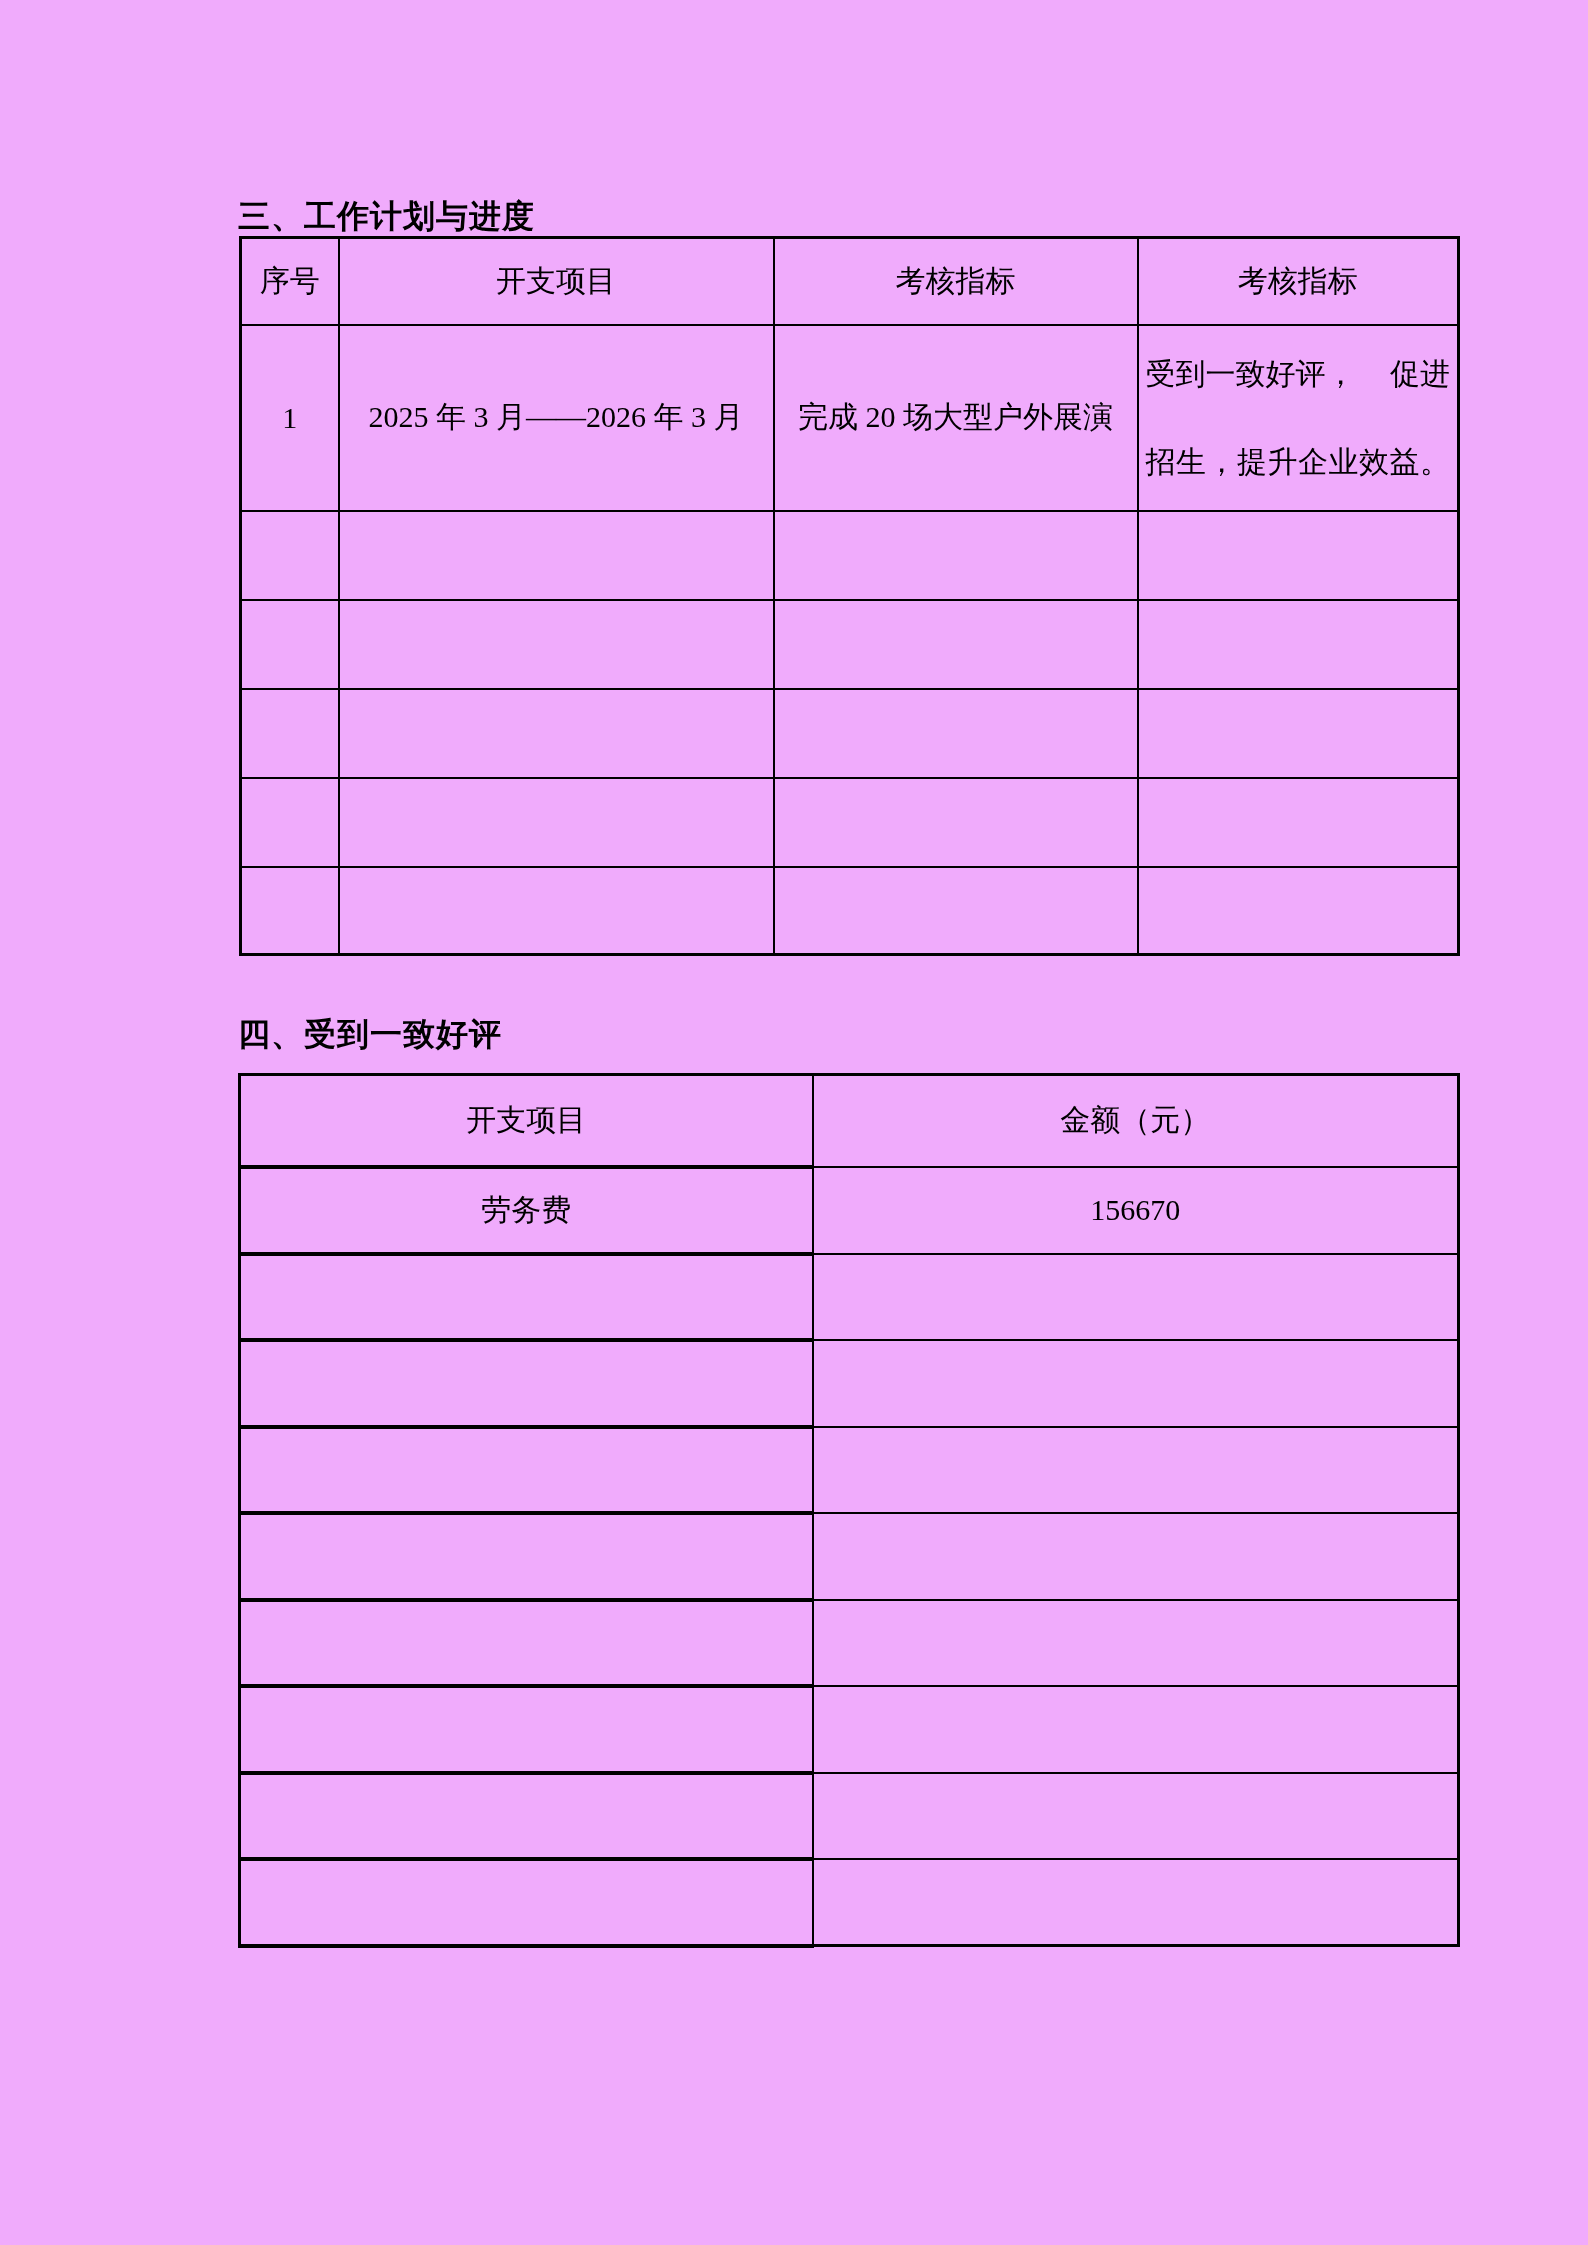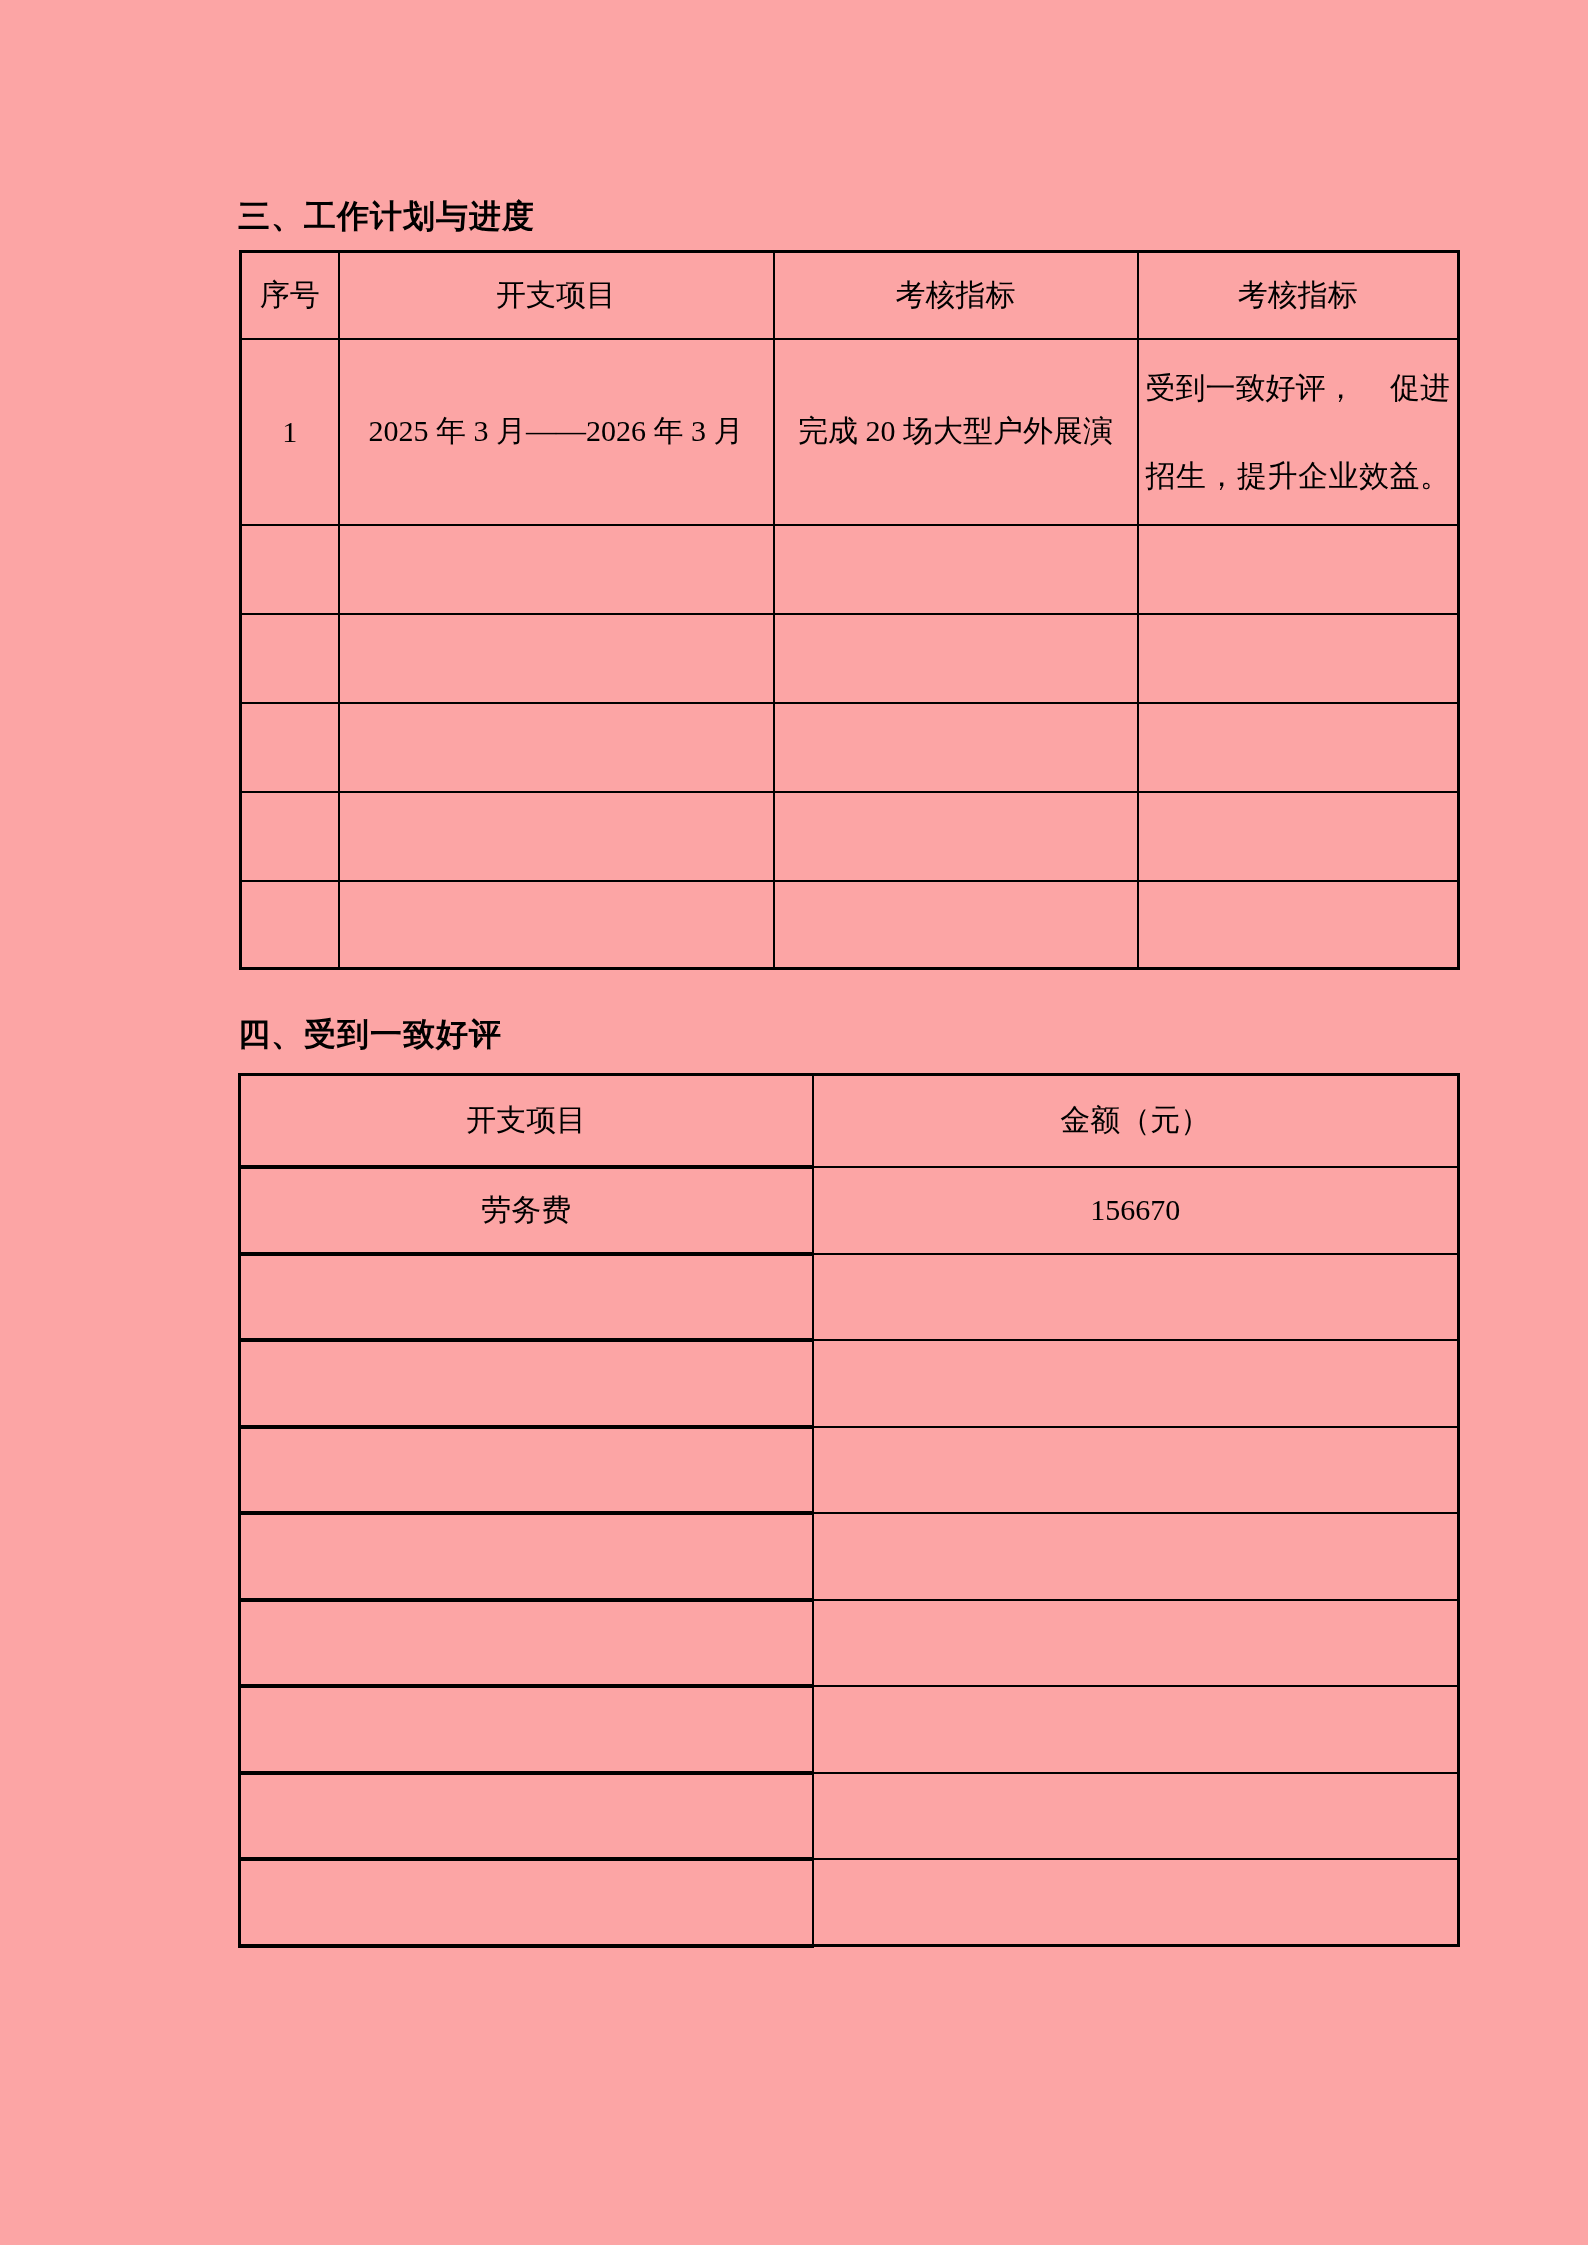--- a/index.html
+++ b/index.html
@@ -1,19 +1,19 @@
 <!DOCTYPE html>
 <html><head>
 <meta charset="utf-8">
 <style>
   html,body{margin:0;padding:0;background:#888;}
   .page{
     position:relative;
     width:1588px;height:2245px;
-    background:#fca5a5;
+    background:#f0abfc;
     font-family:"Liberation Serif","DejaVu Serif",serif;
     color:#000;
     overflow:hidden;
   }
   .sec-title{
     position:absolute;
     left:238px;
     margin:0;
     font-family:"Liberation Sans","DejaVu Sans",sans-serif;
     font-weight:700;
@@ -24,21 +24,21 @@
   }
   #title-work-plan{top:194px;}
   #title-budget{top:1012px;}
 
   table.doc-tbl{
     position:absolute;
     border-collapse:collapse;
     table-layout:fixed;
     border:3px solid #000;
   }
-  #work-plan-table{left:239px;top:250px;width:1218px;}
+  #work-plan-table{left:239px;top:236px;width:1218px;}
   #budget-table{left:238px;top:1073px;width:1219px;}
 
   .doc-tbl th,.doc-tbl td{
     border:2px solid #000;
     padding:0;
     font-weight:normal;
     font-size:30px;
     text-align:center;
     vertical-align:middle;
     overflow:hidden;

